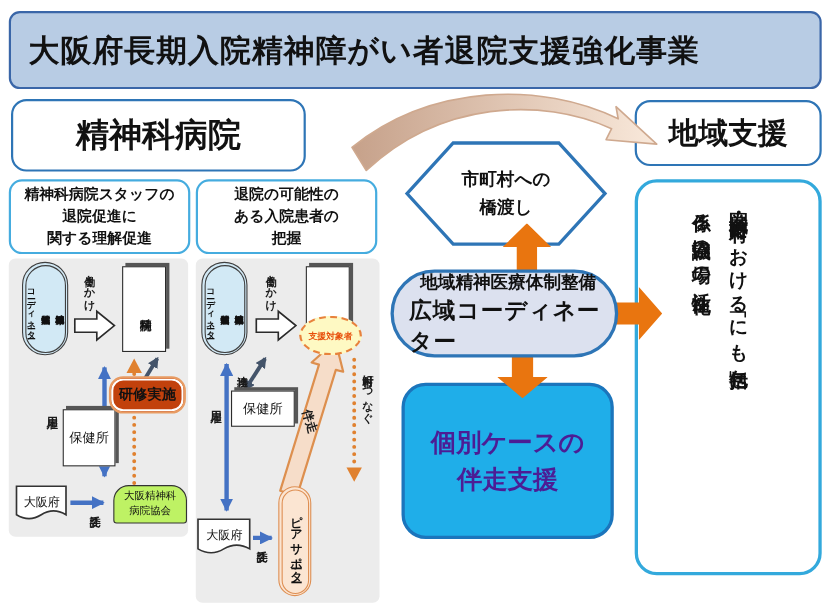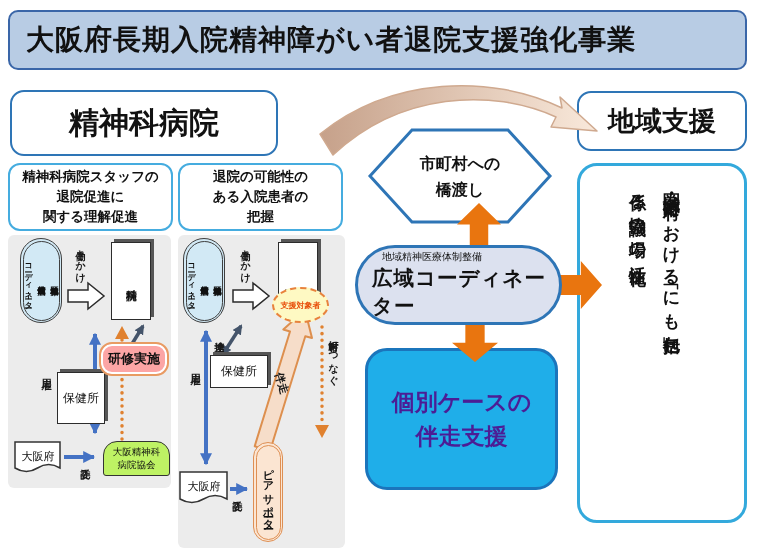--- a/index.html
+++ b/index.html
@@ -12,21 +12,21 @@
   .vt{writing-mode:vertical-rl;}
   .lbl{font-weight:bold;color:#1a1a1a;}
   .panel{position:absolute;z-index:0;background:#ECECEC;border-radius:6px;}
   .titlebar{background:#B8CCE4;border:2.5px solid #3A66A8;border-radius:10px;
             display:flex;align-items:center;padding-left:16px;font-size:28px;font-weight:bold;letter-spacing:1px;}
   .hdr{background:#fff;border:2.5px solid #2E75B6;border-radius:14px;font-weight:bold;}
   .subbox{background:#fff;border:2px solid #45ACDF;border-radius:12px;font-size:13.5px;font-weight:bold;line-height:1.5;}
   .dbl{border:1.2px solid var(--bc,#3f3f3f);}
   .dbl::before{content:"";position:absolute;inset:1.5px;border:1px solid var(--bc,#3f3f3f);border-radius:inherit;pointer-events:none;}
   .box3d{background:#fff;border:1.5px solid #2c2c2c;box-shadow:3px -3px 0 0 #565656;}
-  .training{background:#fca5a5;border:2px solid #E89B62;border-radius:13px;box-shadow:inset 0 0 0 2px #fff;font-weight:bold;font-size:13px;}
+  .training{background:#c2410c;border:2px solid #E89B62;border-radius:13px;box-shadow:inset 0 0 0 2px #fff;font-weight:bold;font-size:13px;}
   .target{border:2px dashed #E8823C;border-radius:50%;background:#fef9c3;color:#E8500C;font-weight:bold;font-size:8px;}
   .oarrow{background:#E9750F;z-index:4;}
   .arrow-up{clip-path:polygon(50% 0,100% 46%,71% 46%,71% 100%,29% 100%,29% 46%,0 46%);}
   .arrow-down{clip-path:polygon(29% 0,71% 0,71% 54%,100% 54%,50% 100%,0 54%,29% 54%);}
   .arrow-right{clip-path:polygon(0 29%,54% 29%,54% 0,100% 50%,54% 100%,54% 71%,0 71%);}
   .coord{z-index:5;background:#DCE1EF;border:3px solid #2E75B6;border-radius:40px;
          display:flex;flex-direction:column;justify-content:center;padding-left:14px;}
   .cyanbox{background:#1FAEE9;border:3.5px solid #1B75BC;border-radius:22px;color:#4c1d95;
            font-weight:bold;font-size:23px;line-height:1.5;}
   .vbox{background:#fff;border:3px solid #33A9DC;border-radius:20px;font-weight:bold;font-size:17px;
@@ -77,21 +77,21 @@
     <line x1="241" y1="326" x2="223" y2="354" stroke="#44546A" stroke-width="3.5" marker-start="url(#mn)" marker-end="url(#mn)"></line>
 
     <line x1="122" y1="340" x2="122" y2="441" stroke="#E0812F" stroke-width="3.5" stroke-dasharray="0.1 6.5" stroke-linecap="round"></line>
     <polygon points="115,339 129,339 122,326" fill="#E0812F"></polygon>
     <line x1="322" y1="327" x2="322" y2="426" stroke="#E0812F" stroke-width="3.5" stroke-dasharray="0.1 6.5" stroke-linecap="round"></line>
     <polygon points="315,425 329,425 322,438" fill="#E0812F"></polygon>
 
     <polygon points="305,310 312,338 305.3,336.2 270,451 254.7,446.2 290,331.5 283.3,329.5" fill="#F6DDC9" stroke="#DD8F4E" stroke-width="2" stroke-linejoin="round"></polygon>
   </svg>
 
-  <div class="abs titlebar" style="left:8px;top:10px;width:739px;height:60px;">
+  <div class="abs titlebar" style="left:8px;top:10px;width:739px;height:71px;">
     <span>大阪府長期入院精神障がい者退院支援強化事業</span>
   </div>
 
   <div class="abs hdr cc" style="left:10px;top:90px;width:268px;height:66px;font-size:30px;">
     <span>精神科病院</span>
   </div>
 
   <div class="abs subbox cc pre" style="left:8px;top:163px;width:165px;height:68px;">精神科病院スタッフの
 退院促進に
 関する理解促進</div>
@@ -140,21 +140,21 @@
   <div class="abs lbl cc" style="left:262px;top:374px;width:40px;height:18px;font-size:11px;transform:rotate(73deg);">伴走</div>
 
   <div class="abs cc pre" style="left:388px;top:149px;width:144px;height:56px;font-size:16px;font-weight:bold;line-height:1.6;">市町村への
 橋渡し</div>
 
   <div class="abs oarrow arrow-up" style="left:457px;top:203px;width:44px;height:47px;"></div>
   <div class="abs oarrow arrow-down" style="left:452px;top:320px;width:46px;height:42px;"></div>
   <div class="abs oarrow arrow-right" style="left:556px;top:261px;width:46px;height:48px;"></div>
 
   <div class="abs coord" style="left:355px;top:245px;width:207px;height:80px;">
-    <div style="font-size:10px;font-weight:normal;padding-left:10px;">地域精神医療体制整備</div>
+    <div style="font-size:16px;font-weight:bold;padding-left:10px;">地域精神医療体制整備</div>
     <div style="font-size:20.5px;font-weight:bold;letter-spacing:1px;">広域コーディネーター</div>
   </div>
 
   <div class="abs cyanbox cc pre" style="left:365px;top:348px;width:193px;height:142px;">個別ケースの
 伴走支援</div>
 
   <div class="abs vbox vt pre" style="left:577px;top:163px;width:170px;height:360px;">圏域・市町村における「にも包括」に
 係る協議の場の活性化</div>
 
 </div>

